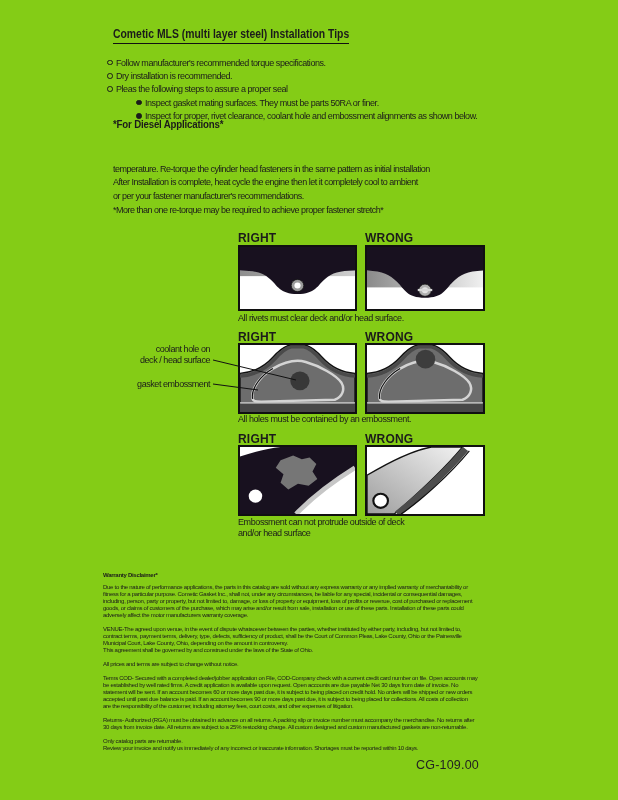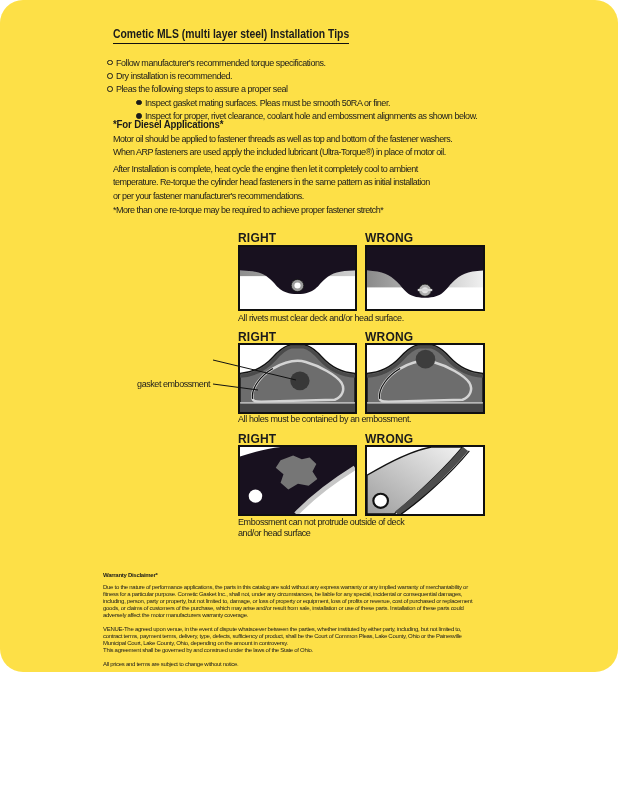--- a/index.html
+++ b/index.html
@@ -1,18 +1,18 @@
 <!DOCTYPE html>
 <html><head>
 <meta charset="utf-8">
 <style>
   html,body{margin:0;padding:0;background:#ffffff;}
   .page{
-    position:relative;width:618px;height:672px;background:#fde047;
-    font-family:"Liberation Sans",sans-serif;color:#1b1b1b;overflow:hidden;border-radius:23px;
+    position:relative;width:618px;height:800px;background:#84cc16;
+    font-family:"Liberation Sans",sans-serif;color:#1b1b1b;overflow:hidden;
   }
   .abs{position:absolute;}
   
   .title{
     left:113px;top:26px;font-size:13px;font-weight:bold;white-space:nowrap;
     border-bottom:1.6px solid #111;padding-bottom:2px;
     transform:scaleX(0.80);transform-origin:left top;letter-spacing:0;
   }
   
   .bullets{left:107px;top:56px;width:470px;}
@@ -57,36 +57,32 @@
     <div class="brow l1">
         <span class="dot open"></span>
         <span>Dry installation is recommended.</span>
       </div>
     <div class="brow l1">
         <span class="dot open"></span>
         <span>Pleas the following steps to assure a proper seal</span>
       </div>
     <div class="brow l2">
         <span class="dot filled"></span>
-        <span>Inspect gasket mating surfaces.  Pleas must be smooth 50RA or finer.</span>
+        <span>Inspect gasket mating surfaces.  They must be parts 50RA or finer.</span>
       </div>
     <div class="brow l2">
         <span class="dot filled"></span>
         <span>Inspect for proper, rivet clearance, coolant hole and embossment alignments as shown below.</span>
       </div>
   </div>
 
   <div class="abs diesel-head">*For Diesel Applications*</div>
-  <div class="abs para p1">
-      <div>Motor oil should be applied to fastener threads as well as top and bottom of the fastener washers.</div>
-      <div>When ARP fasteners are used apply the included lubricant (Ultra-Torque®) in place of motor oil.</div>
-    </div>
   <div class="abs para p2">
+      <div>temperature. Re-torque the cylinder head fasteners in the same pattern as initial installation</div>
       <div>After Installation is complete, heat cycle the engine then let it completely cool to ambient</div>
-      <div>temperature. Re-torque the cylinder head fasteners in the same pattern as initial installation</div>
       <div>or per your fastener manufacturer's recommendations.</div>
     </div>
   <div class="abs para p3">*More than one re-torque may be required to achieve proper fastener stretch*</div>
 
   <div class="abs dlabel" style="left:238px;top:231px;">RIGHT</div>
   <div class="abs dlabel" style="left:365px;top:231px;width:120px;">WRONG</div>
 
   <div class="abs dbox" style="left:238px;top:245px;width:119px;height:66px;">
     <svg viewBox="0 0 119 66" preserveAspectRatio="none">
       <defs>
@@ -116,20 +112,24 @@
       <circle cx="60" cy="46" r="6.5" fill="#b0b0b0" stroke="#111" stroke-width="0.8"></circle>
       <circle cx="60" cy="46" r="3.2" fill="#e4e4e4"></circle>
       <rect x="52.5" y="44.6" width="15" height="2.4" fill="#d8d8d8"></rect>
     </svg>
   </div>
   <div class="abs caption" style="left:238px;top:313px;">All rivets must clear deck and/or head surface.</div>
 
   <div class="abs dlabel" style="left:238px;top:330px;">RIGHT</div>
   <div class="abs dlabel" style="left:365px;top:330px;width:120px;">WRONG</div>
 
+  <div class="abs ann" style="left:98px;top:344px;">
+      <div>coolant hole on</div>
+      <div>deck / head surface</div>
+    </div>
   <div class="abs ann" style="left:98px;top:379px;text-align:right;">gasket embossment</div>
 
   <svg class="abs leader" style="left:208px;top:352px;" width="100" height="45">
     <line x1="5" y1="8" x2="88" y2="28" stroke="#111" stroke-width="1"></line>
     <line x1="5" y1="32" x2="50" y2="38" stroke="#111" stroke-width="1"></line>
   </svg>
 
   <div class="abs dbox" style="left:238px;top:343px;width:119px;height:71px;">
     <svg viewBox="0 0 119 71" preserveAspectRatio="none">
       <rect x="0" y="0" width="119" height="71" fill="#ffffff"></rect>

